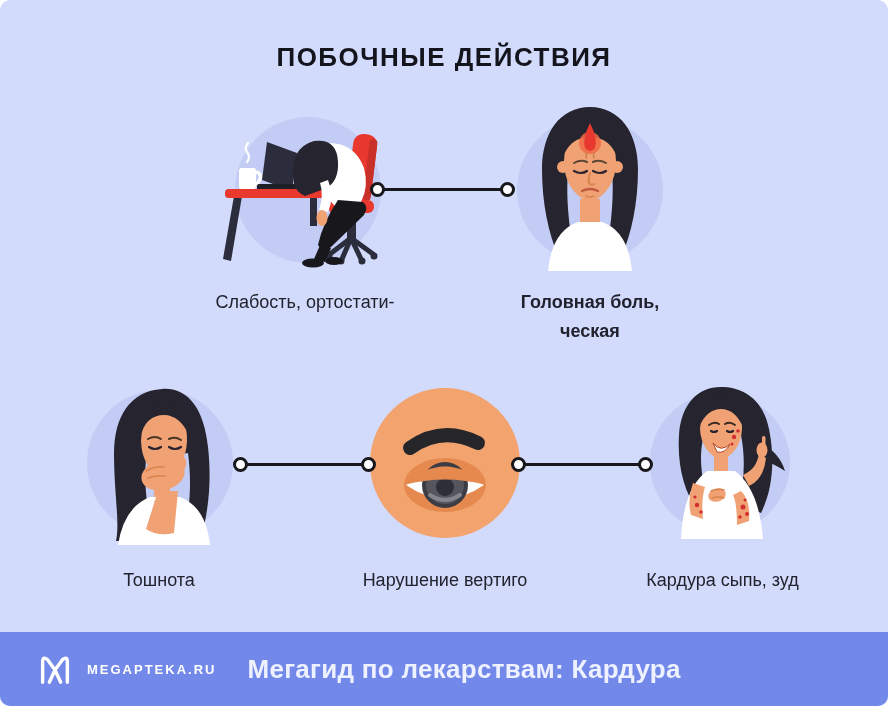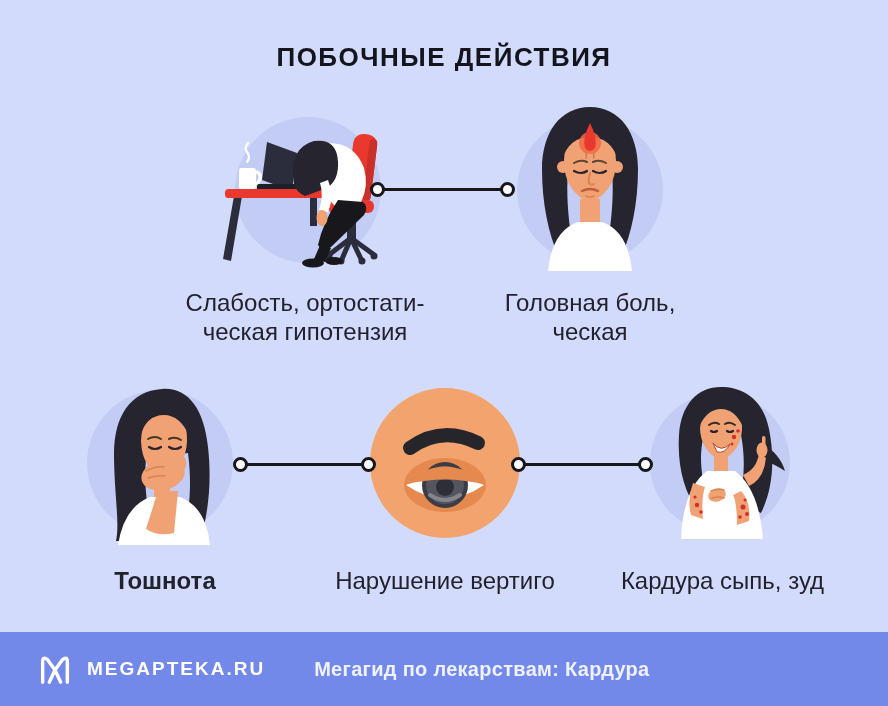--- a/index.html
+++ b/index.html
@@ -1,34 +1,34 @@
 <!DOCTYPE html>
 <html style="--background: #d3dbfc; --circle: #c2ccf4; --accent-red: #e9392e; --skin: #f0a274; --eye-circle: #f2a36e; --footer: #7389ea; --text: #1b1b26; --footer-text: #ffffff;"><head>
 <meta charset="utf-8">
 <style>
   :root{
     --background:#d3dbfc; --circle:#c2ccf4; --accent-red:#e9392e; --skin:#f0a274;
     --eye-circle:#f2a36e; --footer:#7389ea; --text:#1b1b26; --footer-text:#ffffff;
   }
   html,body{margin:0;padding:0;}
   body{width:888px;height:706px;font-family:"Liberation Sans","DejaVu Sans",sans-serif;background:#fff;}
-  .stage{position:relative;width:888px;height:706px;background:var(--background);overflow:hidden;border-radius:0;}
+  .stage{position:relative;width:888px;height:706px;background:var(--background);overflow:hidden;border-radius:10px;}
   .title{position:absolute;left:0;right:0;top:42px;text-align:center;font-size:26px;font-weight:800;
          letter-spacing:1.5px;color:#14141c;}
   .circle{position:absolute;border-radius:50%;background:var(--circle);}
   .circle.orange{background:var(--eye-circle);}
   .node svg{position:absolute;overflow:visible;}
   .connector{position:absolute;height:2.5px;background:#17171c;}
   .cdot{position:absolute;width:9px;height:9px;border:3px solid #17171c;border-radius:50%;background:#fdfdff;}
-  .label{position:absolute;font-size:24px;line-height:29px;color:#22222e;text-align:center;}
+  .label{position:absolute;font-size:18px;line-height:29px;color:#22222e;text-align:center;}
   .footer{position:absolute;left:0;top:632px;width:888px;height:74px;background:var(--footer);
           display:flex;align-items:center;}
   .logo{margin-left:36px;flex:0 0 auto;display:flex;}
-  .brand{color:var(--footer-text);font-weight:bold;font-size:19px;letter-spacing:2px;margin-left:13px;text-align:center;}
-  .tagline{color:#eef1ff;font-weight:bold;font-size:20px;margin-left:49px;letter-spacing:.3px;}
+  .brand{color:var(--footer-text);font-weight:bold;font-size:13px;letter-spacing:2px;margin-left:13px;text-align:center;}
+  .tagline{color:#eef1ff;font-weight:bold;font-size:26px;margin-left:31px;letter-spacing:.3px;}
 </style>
 </head>
 <body>
 
 <div class="stage">
 
   <div class="title">ПОБОЧНЫЕ ДЕЙСТВИЯ</div>
 
   <div class="node">
     <div class="circle" style="left:235px;top:117px;width:146px;height:146px;"></div>
@@ -89,23 +89,22 @@
       <path d="M74,93 q4,2 8,0" stroke="#d9834e" stroke-width="1.5" fill="none" stroke-linecap="round"></path>
     </svg>
   </div>
 
   <div class="connector" style="left:378px;top:188px;width:130px;"></div>
   <div class="cdot" style="left:370px;top:182px;"></div>
   <div class="cdot" style="left:500px;top:182px;"></div>
 
   <div class="label" style="left:165px;top:288px;width:280px;">
     <div>Слабость, ортостати-</div>
-    <div>ческая гипотензия</div>
   </div>
-  <div class="label" style="left:460px;top:288px;width:260px;">
+  <div class="label" style="left:460px;top:288px;width:260px;font-weight:bold;">
     <div>Головная боль,</div>
     <div>ческая</div>
   </div>
 
   <div class="node">
     <div class="circle" style="left:87px;top:390px;width:146px;height:146px;"></div>
     <svg style="left:84px;top:383px;" width="152" height="162" viewBox="0 0 152 162" aria-hidden="true">
       <path d="M78,6 C46,8 30,34 30,70 C30,110 36,140 32,158 L70,158 C62,124 60,98 62,76 L104,70 C108,100 106,130 98,158 L116,158 C124,132 128,100 124,64 C120,26 104,4 78,6 Z" fill="#26242e"></path>
       <rect x="70" y="98" width="16" height="18" fill="#f0a274"></rect>
       <path d="M34,162 Q40,124 66,114 L96,114 Q122,124 126,162 Z" fill="#ffffff"></path>
@@ -168,21 +167,21 @@
   </div>
 
   <div class="connector" style="left:241px;top:463px;width:128px;"></div>
   <div class="cdot" style="left:233px;top:457px;"></div>
   <div class="cdot" style="left:361px;top:457px;"></div>
 
   <div class="connector" style="left:519px;top:463px;width:127px;"></div>
   <div class="cdot" style="left:511px;top:457px;"></div>
   <div class="cdot" style="left:638px;top:457px;"></div>
 
-  <div class="label" style="left:85px;top:566px;width:160px;font-weight:bold;">Тошнота</div>
+  <div class="label" style="left:79px;top:566px;width:160px;">Тошнота</div>
   <div class="label" style="left:330px;top:566px;width:230px;">Нарушение вертиго</div>
   <div class="label" style="left:600px;top:566px;width:245px;">Кардура сыпь, зуд</div>
 
   <div class="footer">
     <span class="logo">
       <svg width="38" height="38" viewBox="0 0 40 40" aria-hidden="true">
         <path d="M7,34 V13 Q7,6 12,10 L20,21 L28,10 Q33,6 33,13 V34" fill="none" stroke="#ffffff" stroke-width="3.6" stroke-linecap="round" stroke-linejoin="round"></path>
         <path d="M14,34 L20,21 L26,34" fill="none" stroke="#ffffff" stroke-width="3.6" stroke-linecap="round" stroke-linejoin="round"></path>
       </svg>
     </span>

